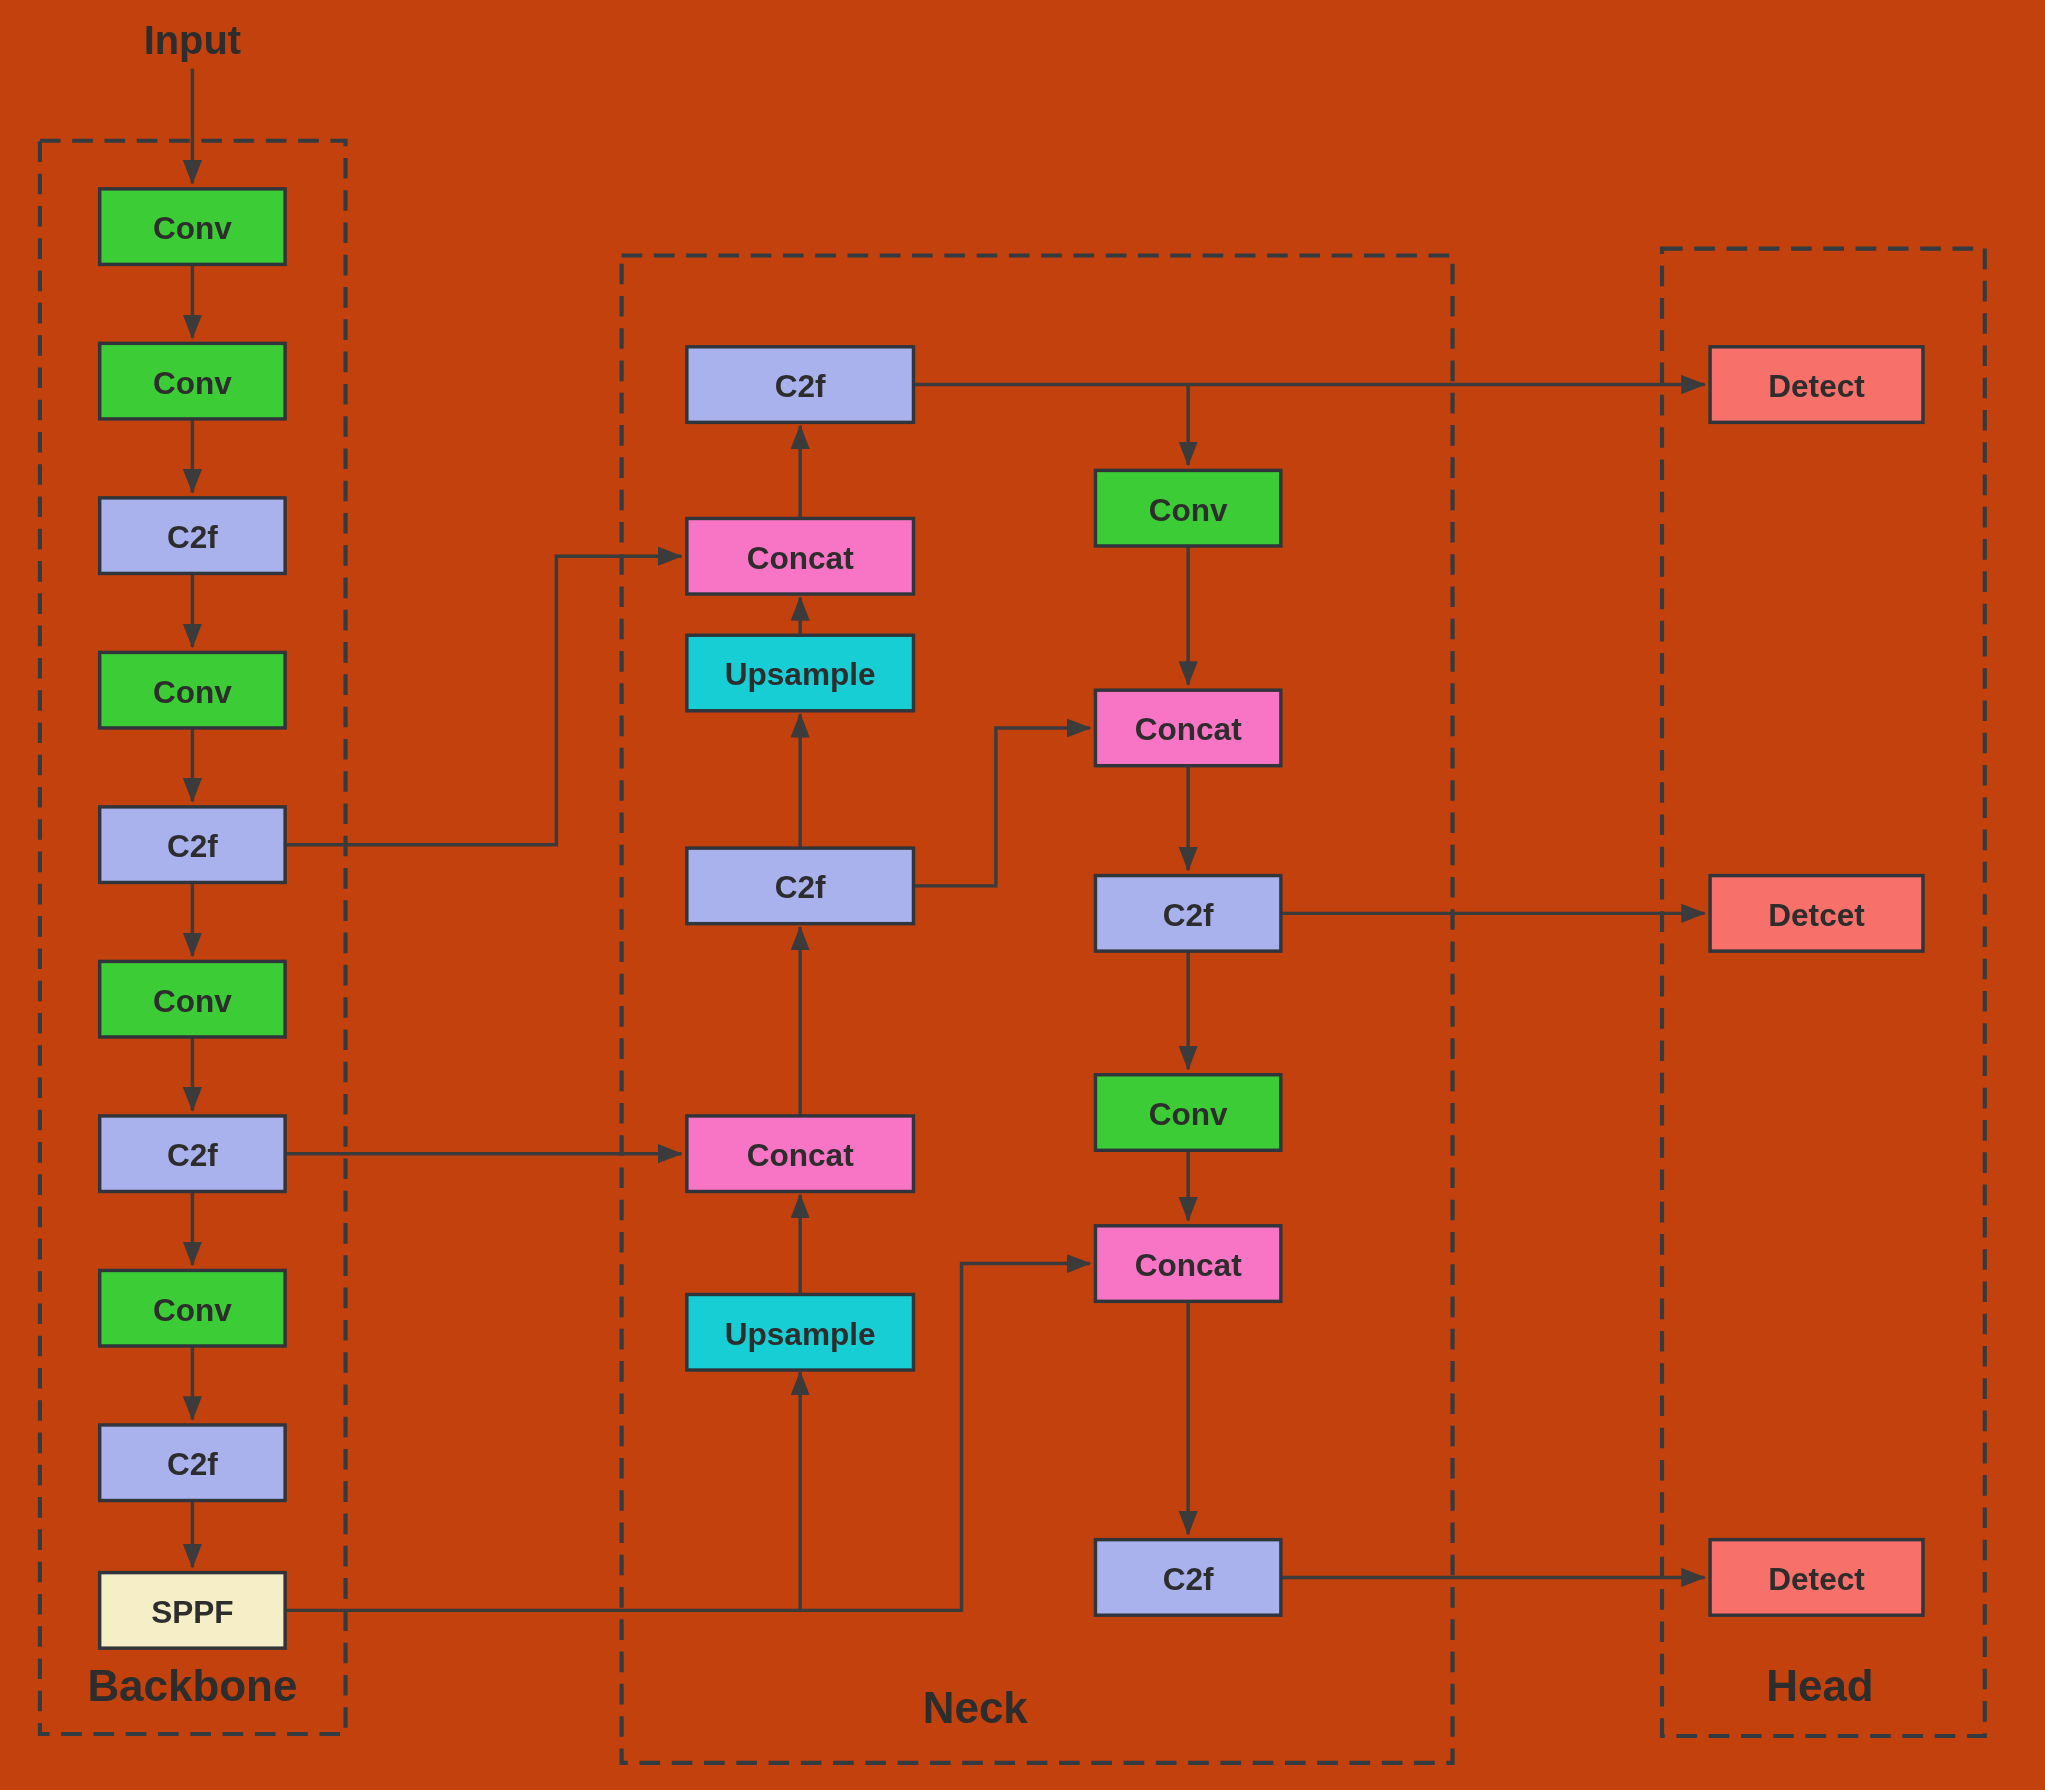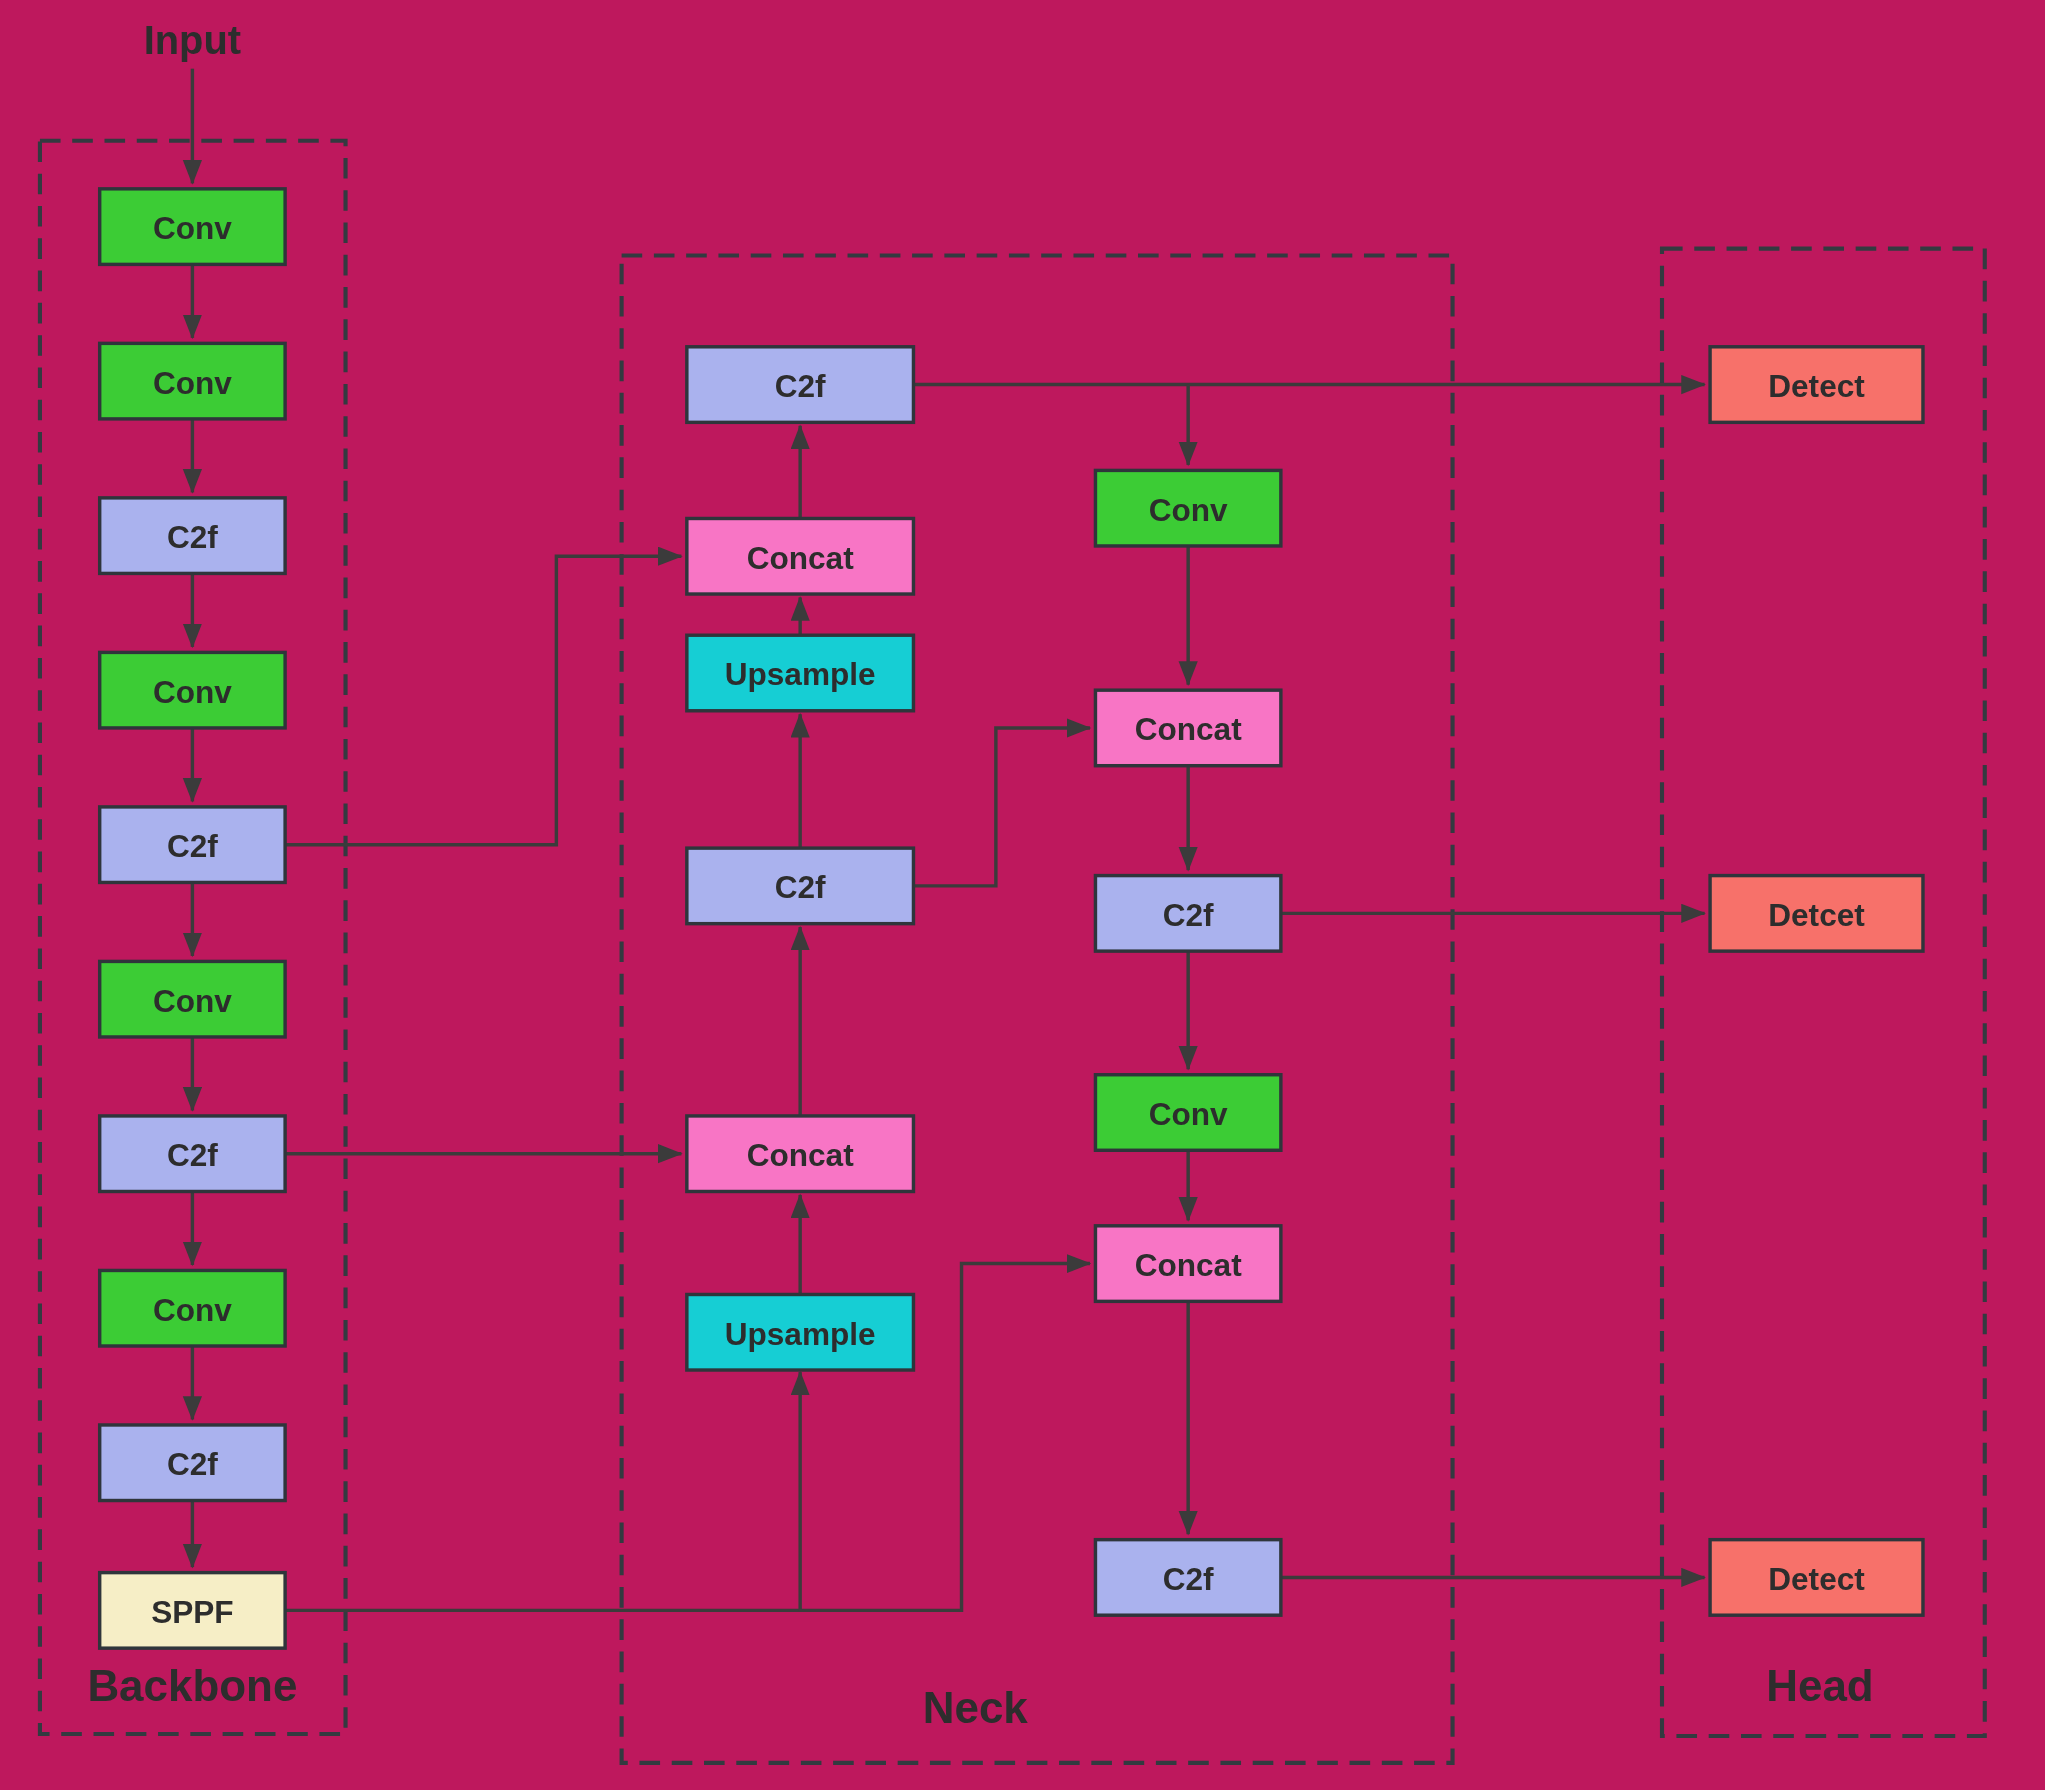--- a/index.html
+++ b/index.html
@@ -1,16 +1,16 @@
 <!DOCTYPE html>
 <html style="font-size:11px"><head>
 <meta charset="utf-8">
 <style>
   html,body{margin:0;padding:0;background:#ffffff;}
-  #canvas{position:relative;width:2046px;height:1791px;background:#be185d;overflow:hidden;}
+  #canvas{position:relative;width:2046px;height:1791px;background:#c2410c;overflow:hidden;}
   svg{display:block;}
   .node{stroke:#2f353b;stroke-width:5;}
   .edge{stroke:#3b3b3b;stroke-width:5;fill:none;}
   .dashed{fill:none;stroke:#333a40;stroke-width:6;stroke-dasharray:30 17;}
   .boxlabel{font-family:"Liberation Sans",sans-serif;font-weight:bold;font-size:46px;fill:#2d2d2d;text-anchor:middle;}
   .seclabel{font-family:"Liberation Sans",sans-serif;font-weight:bold;font-size:64px;fill:#2d2d2d;text-anchor:middle;}
   .inputlabel{font-family:"Liberation Sans",sans-serif;font-weight:bold;font-size:58px;fill:#2d2d2d;text-anchor:middle;}
 </style>
 </head>
 <body>

